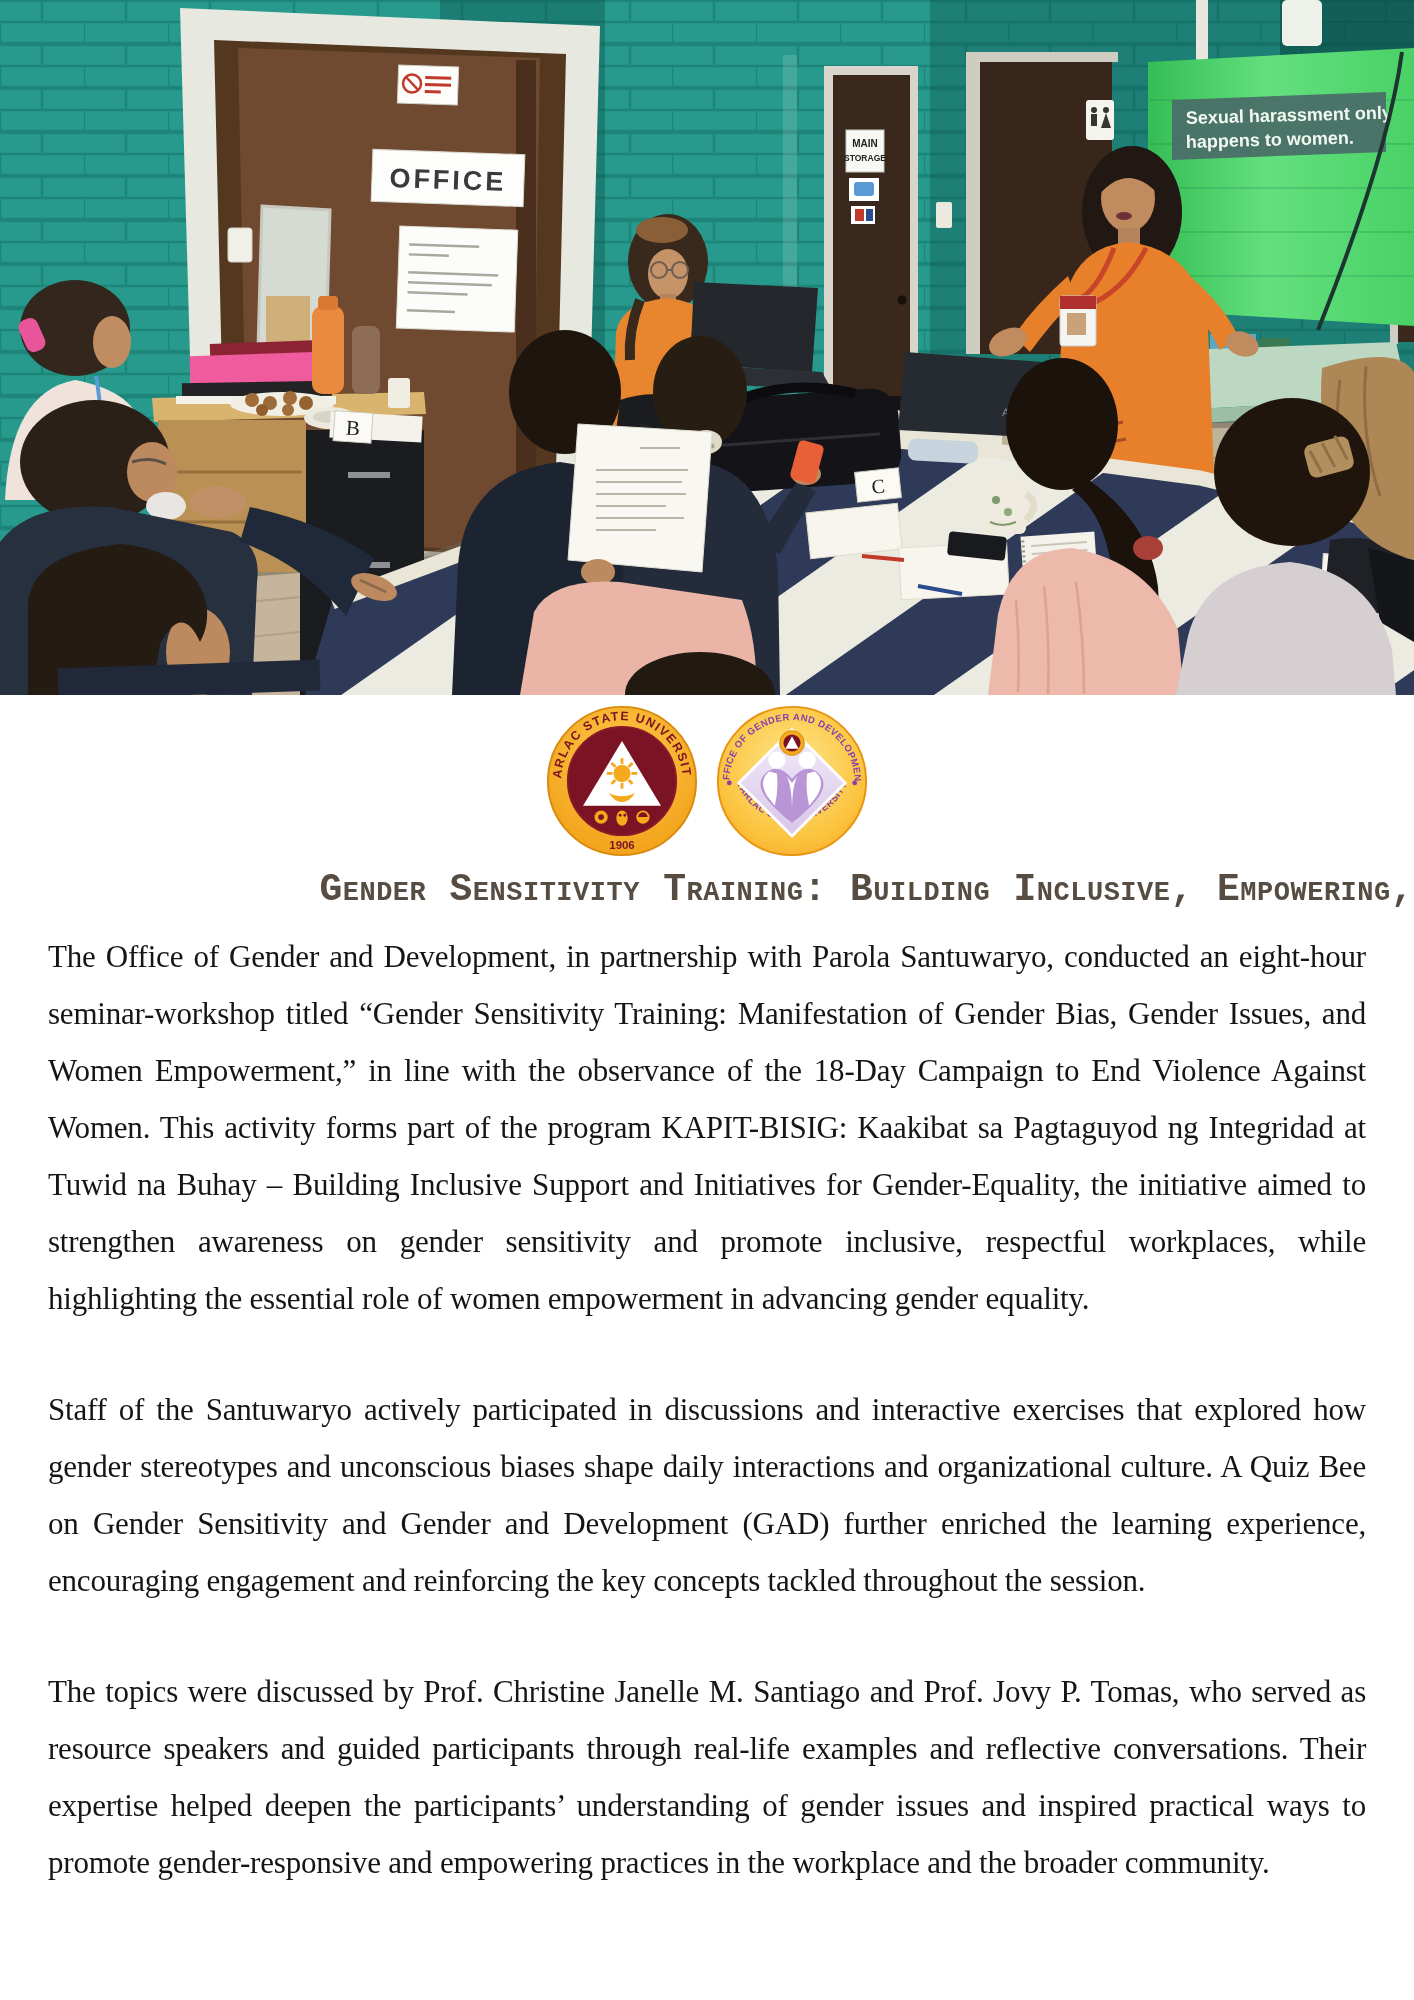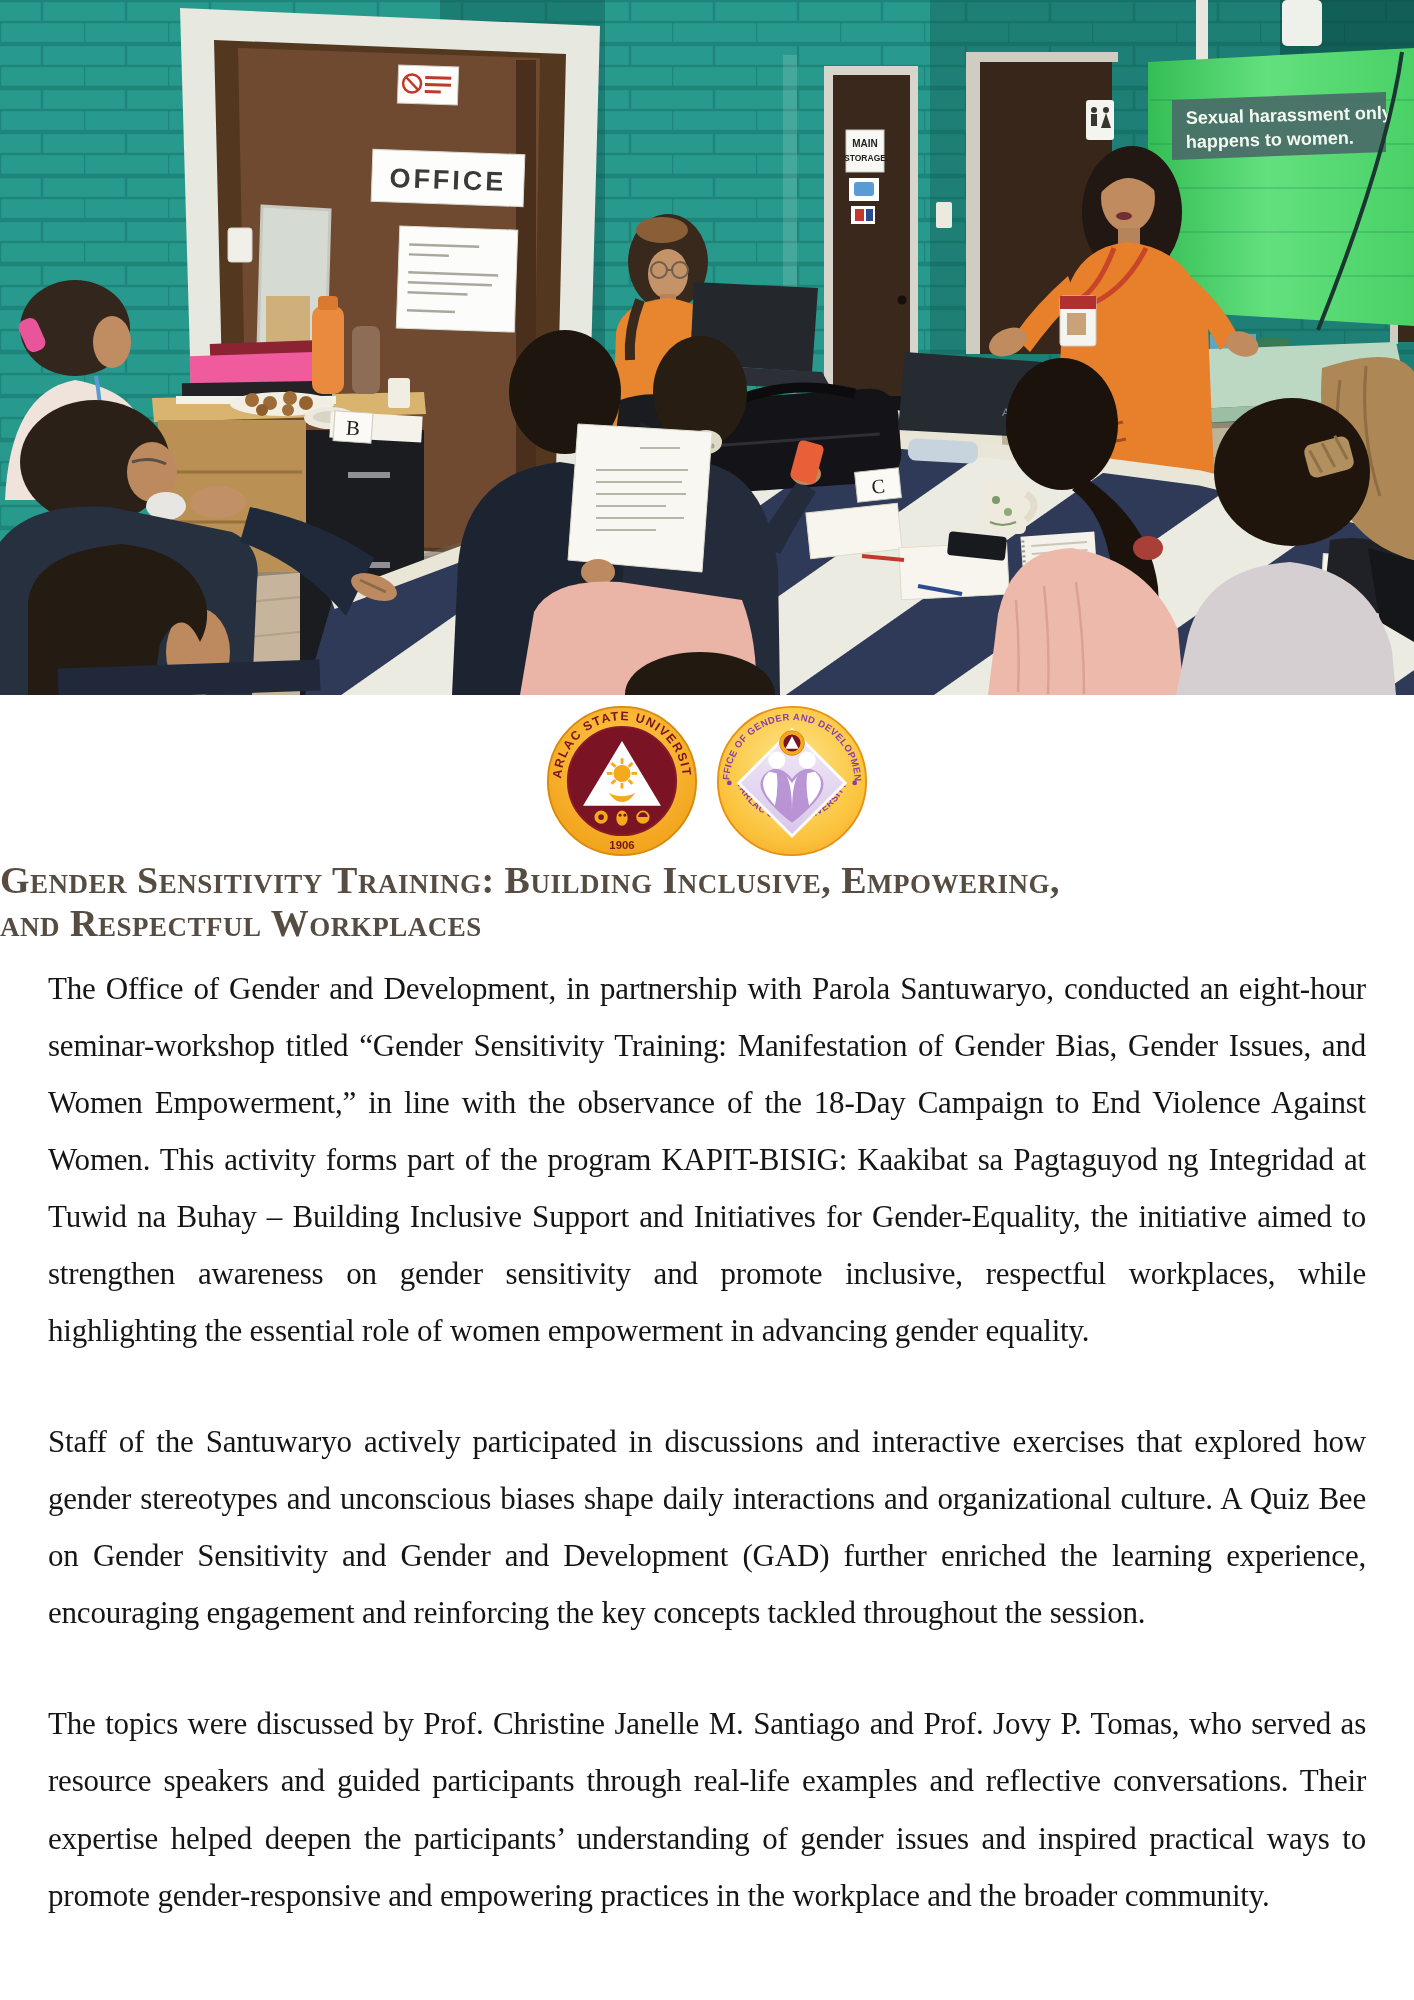--- a/index.html
+++ b/index.html
@@ -1,22 +1,22 @@
 <!DOCTYPE html>
 <html><head>
 <meta charset="utf-8">
 <style>
   html,body{margin:0;padding:0;background:#ffffff;}
   #page{position:relative;width:1414px;height:2000px;background:#ffffff;overflow:hidden;
         font-family:"Liberation Serif", serif;}
   #photo{width:1414px;height:695px;display:block;}
   #logos{display:flex;justify-content:center;align-items:center;gap:18px;margin-top:8px;height:156px;}
   .logo-svg{width:152px;height:152px;display:block;}
-  #title{text-align:left;color:#564c42;font-weight:bold;
-         font-variant:small-caps;font-size:38px;line-height:1.12;letter-spacing:0.5px;}
+  #title{margin-top:10px;text-align:right;color:#564c42;font-weight:bold;
+         font-variant:small-caps;font-size:38px;line-height:1.12;letter-spacing:0.5px;font-family:Liberation Mono, monospace;}
   #body-text{padding:0 48px;margin-top:16px;}
   #body-text p{font-size:31px;line-height:1.84;text-align:justify;color:#151515;
                margin:0 0 54px 0;letter-spacing:-0.2px;}
   .svgtxt{font-family:"Liberation Sans", sans-serif;}
   .seriftxt{font-family:"Liberation Serif", serif;}
 </style>
 </head>
 <body>
 
 <div id="page">
@@ -402,21 +402,20 @@
       <g>
         <circle cx="80" cy="40" r="13" fill="#f5a91c" stroke="#d98a0c"></circle>
         <circle cx="80" cy="40" r="9" fill="#7a1425"></circle>
         <polygon points="80,33 87,46 73,46" fill="#ffffff"></polygon>
       </g>
     </svg>
   </div>
 
   <div id="title">
     <div>Gender Sensitivity Training: Building Inclusive, Empowering,</div>
-    <div>and Respectful Workplaces</div>
   </div>
 
   <div id="body-text">
     <p>The Office of Gender and Development, in partnership with Parola Santuwaryo, conducted an eight-hour seminar-workshop titled “Gender Sensitivity Training: Manifestation of Gender Bias, Gender Issues, and Women Empowerment,” in line with the observance of the 18-Day Campaign to End Violence Against Women. This activity forms part of the program KAPIT-BISIG: Kaakibat sa Pagtaguyod ng Integridad at Tuwid na Buhay – Building Inclusive Support and Initiatives for Gender-Equality, the initiative aimed to strengthen awareness on gender sensitivity and promote inclusive, respectful workplaces, while highlighting the essential role of women empowerment in advancing gender equality.</p>
     <p>Staff of the Santuwaryo actively participated in discussions and interactive exercises that explored how gender stereotypes and unconscious biases shape daily interactions and organizational culture. A Quiz Bee on Gender Sensitivity and Gender and Development (GAD) further enriched the learning experience, encouraging engagement and reinforcing the key concepts tackled throughout the session.</p>
     <p>The topics were discussed by Prof. Christine Janelle M. Santiago and Prof. Jovy P. Tomas, who served as resource speakers and guided participants through real-life examples and reflective conversations. Their expertise helped deepen the participants’ understanding of gender issues and inspired practical ways to promote gender-responsive and empowering practices in the workplace and the broader community.</p>
   </div>
 
 </div>
 

